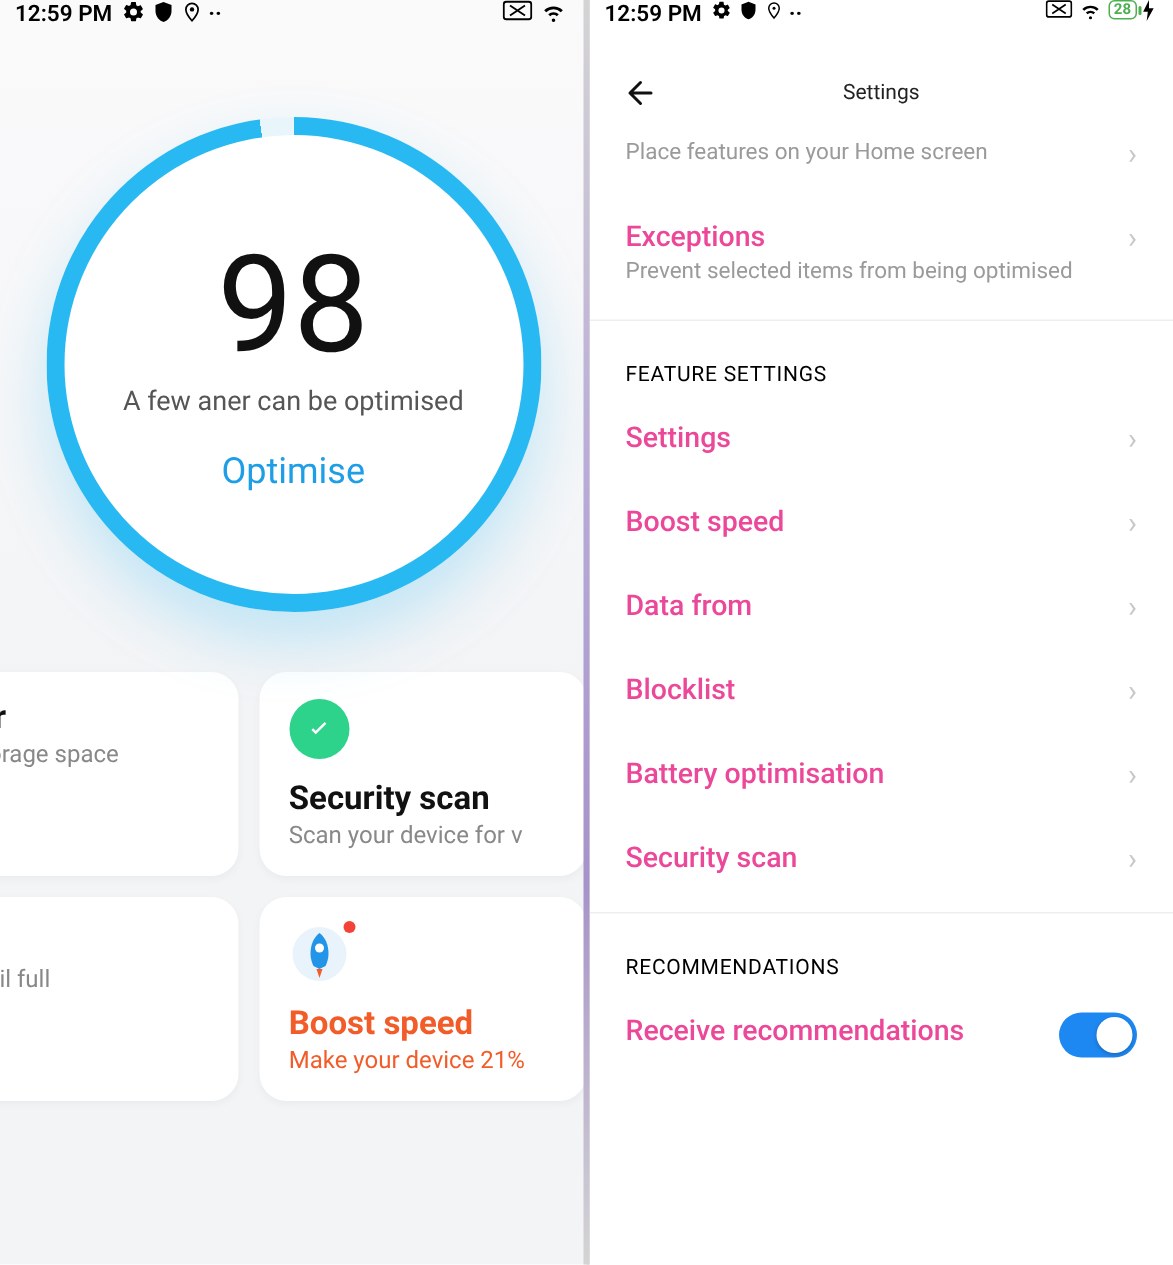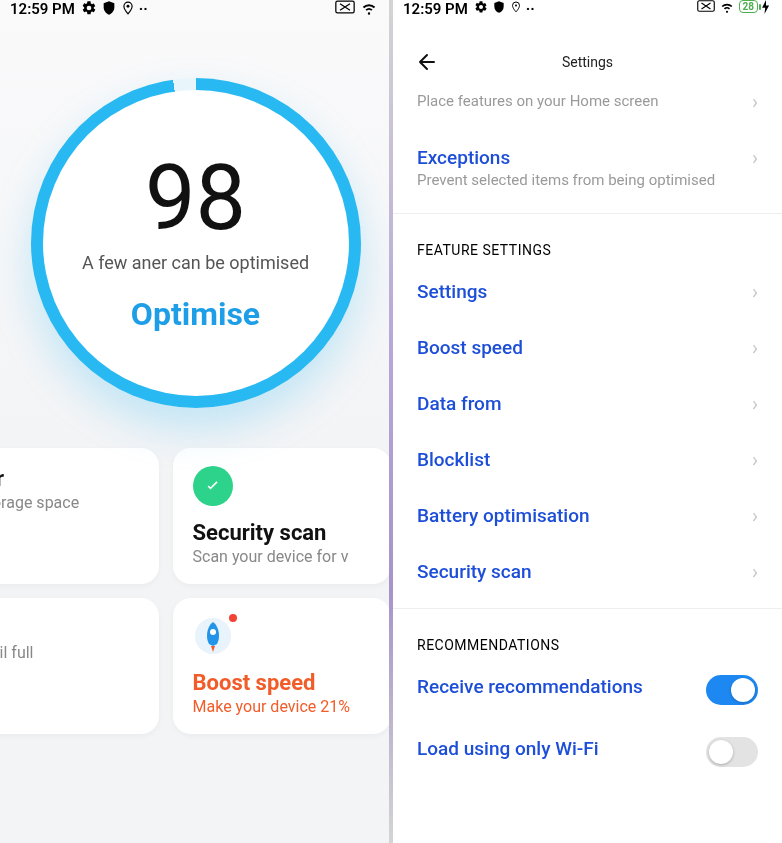--- a/index.html
+++ b/index.html
@@ -21,41 +21,41 @@
 .score-circle { width: 330px; height: 330px; border-radius: 50%; background:
   radial-gradient(circle at 50% 50%, #fff 0 138px, rgba(39,182,242,0) 138px),
   conic-gradient(#29b9f2 0 352deg, #e8f5fb 352deg 360deg);
   box-shadow: 0 20px 40px rgba(41,185,242,0.25), inset 0 0 0 14px rgba(255,255,255,0);
   position: relative; display: flex; flex-direction: column; align-items: center; justify-content: center;
 }
 .score-circle::before { content: ""; position: absolute; inset: 12px; border-radius: 50%; background: #fff; }
 .score-circle > * { position: relative; z-index: 1; }
 .score-number { font-size: 90px; font-weight: 400; color: #111; line-height: 1; }
 .score-sub { font-size: 18px; color: #555; margin-top: 8px; }
-.score-action { font-size: 32px; font-weight: 700; color: #1e9ee6; margin-top: 22px; cursor: pointer; }
+.score-action { font-size: 24px; font-weight: 400; color: #1e9ee6; margin-top: 22px; cursor: pointer; }
 
 
 .cards { display: grid; grid-template-columns: 1fr 1fr; gap: 14px; padding: 40px 0 0 0; margin-left: -60px; }
 .card { background: #fff; border-radius: 18px; padding: 18px 20px; min-height: 130px; box-shadow: 0 2px 6px rgba(0,0,0,0.04); }
 .card-icon { width: 40px; height: 40px; border-radius: 50%; display: flex; align-items: center; justify-content: center; margin-bottom: 14px; position: relative; }
 .card-title { font-size: 22px; font-weight: 700; color: #111; }
 .card-title.warn { color: #f25c29; }
 .card-sub { font-size: 16px; color: #888; margin-top: 2px; white-space: nowrap; overflow: hidden; }
 .dot-badge { position: absolute; top: -2px; right: -4px; width: 8px; height: 8px; background: #f44336; border-radius: 50%; }
 
 
 .header { display: flex; align-items: center; height: 56px; padding: 0 16px; }
 .back-btn { width: 36px; height: 36px; display: flex; align-items: center; justify-content: center; cursor: pointer; }
 .header-title { flex: 1; text-align: center; font-size: 14px; color: #222; margin-left: -36px; }
 
 
 .list { padding: 0 24px; }
 .row { display: flex; align-items: flex-start; padding: 16px 0; cursor: pointer; gap: 20px; }
 .row-body { flex: 1; }
-.row-title { font-size: 19px; color: #1d4ed8; font-weight: 500; }
+.row-title { font-size: 19px; color: #ec4899; font-weight: 500; }
 .row-sub { font-size: 15px; color: #9a9a9a; margin-top: 2px; }
 .chevron { color: #c8c8c8; font-size: 20px; }
 .section-label { font-size: 14px; letter-spacing: 0.5px; color: #000000; padding: 28px 0 6px; text-transform: uppercase; }
 .hr { height: 1px; background: #eee; margin: 8px -24px 0; }
 
 
 .toggle { width: 52px; height: 30px; border-radius: 15px; position: relative; cursor: pointer; }
 .toggle.on { background: #1e88f2; }
 .toggle.off { background: #e3e3e3; }
 .toggle .knob { position: absolute; top: 3px; width: 24px; height: 24px; border-radius: 50%; background: #fff; box-shadow: 0 1px 3px rgba(0,0,0,0.25); }
@@ -262,23 +262,15 @@
 
     <div class="row">
       <div class="row-body">
           <div class="row-title">Receive recommendations</div>
         </div>
       <div class="toggle on">
           <div class="knob"></div>
         </div>
     </div>
 
-    <div class="row">
-      <div class="row-body">
-          <div class="row-title">Load using only Wi-Fi</div>
-        </div>
-      <div class="toggle off">
-          <div class="knob"></div>
-        </div>
-    </div>
 
   </div>
 </div>
 
 </body></html>

